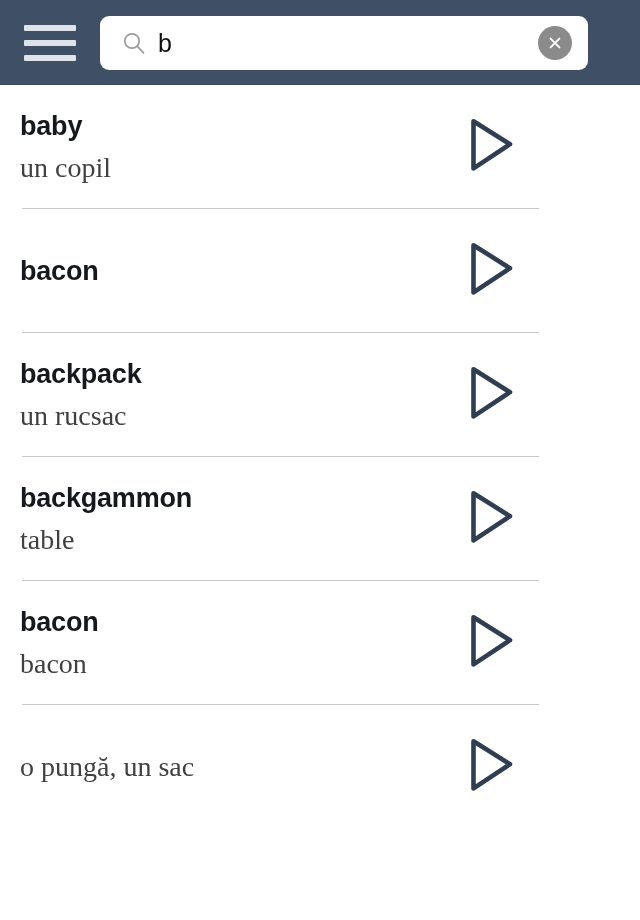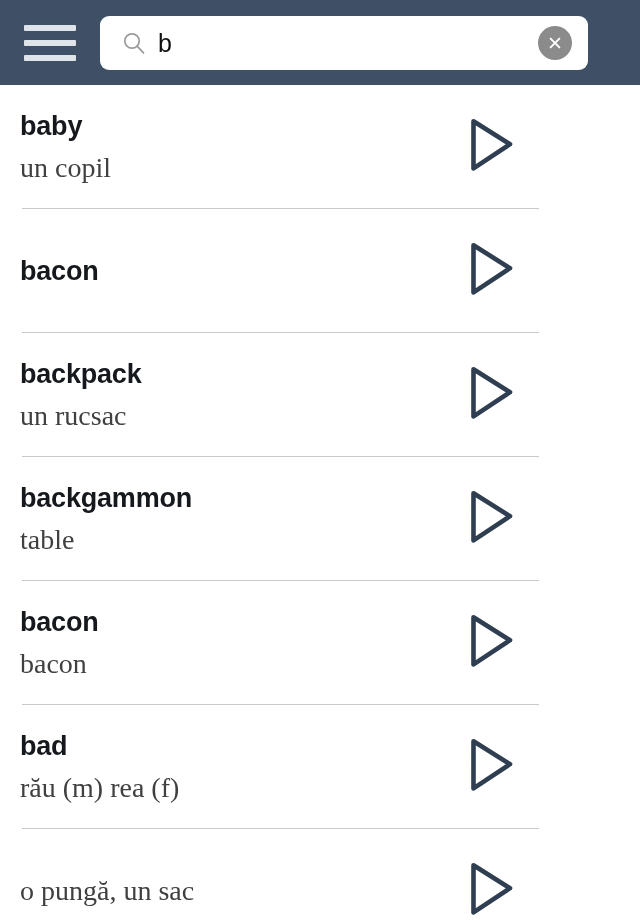--- a/index.html
+++ b/index.html
@@ -239,32 +239,20 @@
       </div>
       <div class="play-button">
         <span><svg width="50" height="58" viewBox="0 0 50 58" fill="none">
             <path d="M7.5 5.2 L44 28.2 L7.5 52.4 Z" stroke="#2f3e50" stroke-width="4.6" stroke-linejoin="round" stroke-linecap="round" fill="none"></path>
           </svg></span>
       </div>
       <div class="row-divider"></div>
     </div>
     <div class="entry-row">
       <div class="entry-text">
-        <div class="entry-word">bad</div>
-        <div class="entry-translation">rău (m)  rea (f)</div>
-      </div>
-      <div class="play-button">
-        <span><svg width="50" height="58" viewBox="0 0 50 58" fill="none">
-            <path d="M7.5 5.2 L44 28.2 L7.5 52.4 Z" stroke="#2f3e50" stroke-width="4.6" stroke-linejoin="round" stroke-linecap="round" fill="none"></path>
-          </svg></span>
-      </div>
-      <div class="row-divider"></div>
-    </div>
-    <div class="entry-row">
-      <div class="entry-text">
         <div class="entry-translation">o pungă, un sac</div>
       </div>
       <div class="play-button">
         <span><svg width="50" height="58" viewBox="0 0 50 58" fill="none">
             <path d="M7.5 5.2 L44 28.2 L7.5 52.4 Z" stroke="#2f3e50" stroke-width="4.6" stroke-linejoin="round" stroke-linecap="round" fill="none"></path>
           </svg></span>
       </div>
     </div>
   </div>
 

